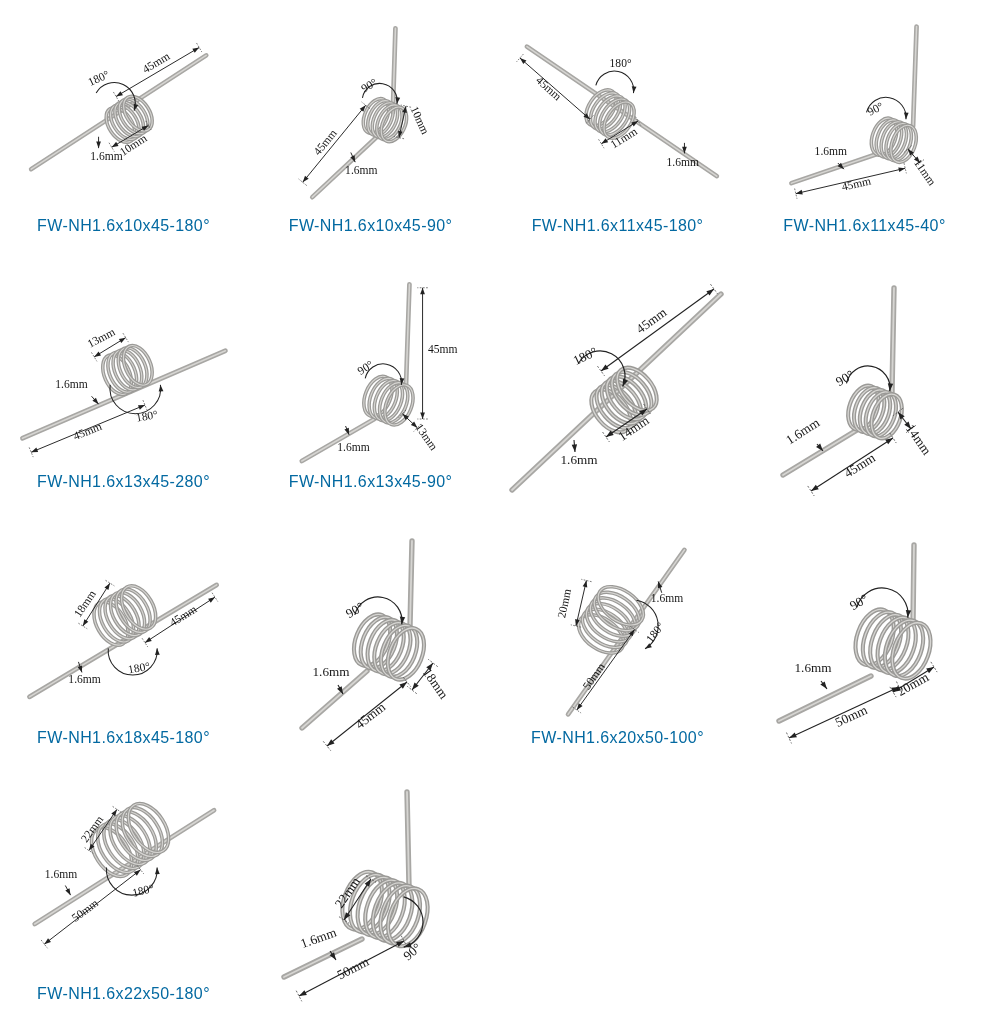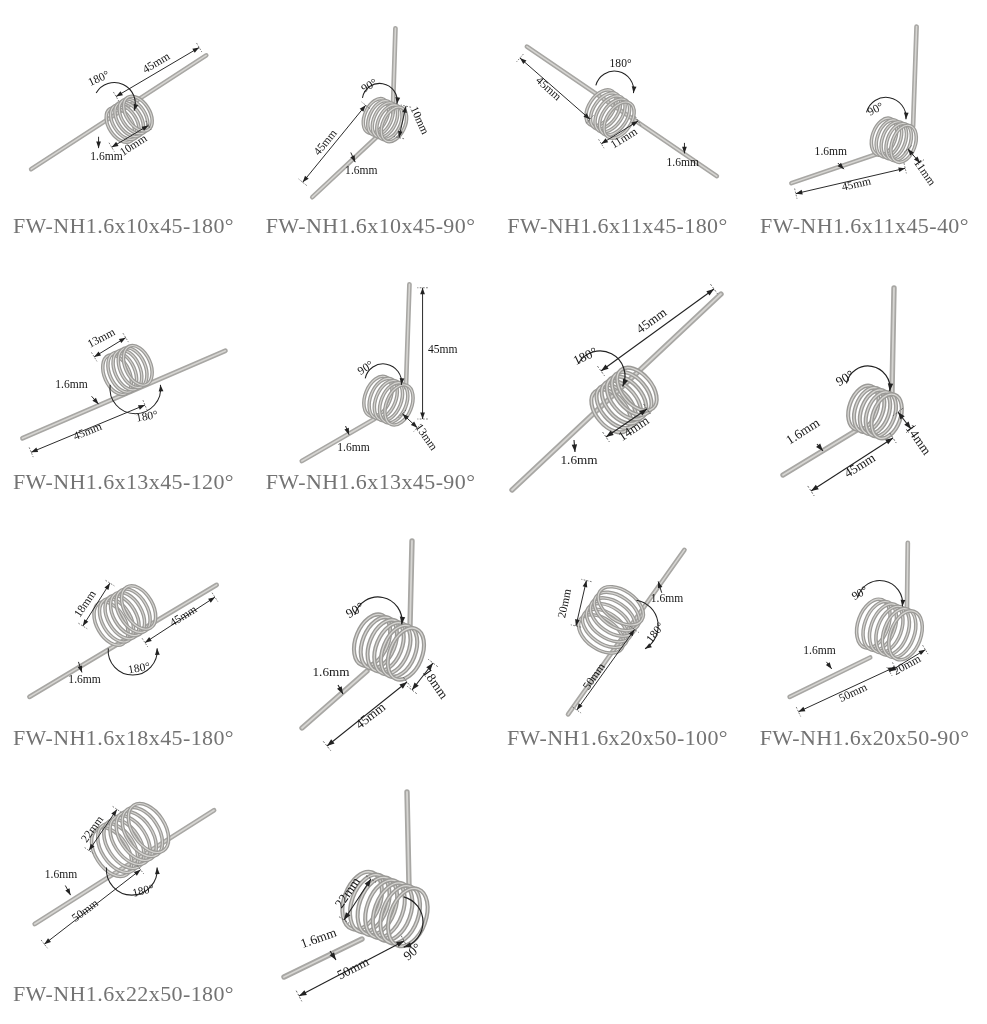--- a/index.html
+++ b/index.html
@@ -1,20 +1,20 @@
 <!DOCTYPE html>
 <html><head>
 <meta charset="utf-8">
 <style>
   html,body{margin:0;padding:0;background:#ffffff;}
   body{width:987px;height:1024px;overflow:hidden;font-family:"Liberation Serif",serif;}
   .grid{display:grid;grid-template-columns:repeat(4,247px);grid-auto-rows:256px;width:988px;}
   .cell{display:flex;flex-direction:column;align-items:center;justify-content:flex-start;}
   .cell svg{width:247px;height:224px;display:block;}
-  .code{font-family:Liberation Serif, serif;font-size:22px;color:#737373;letter-spacing:.4px;
+  .code{font-family:Liberation Sans, sans-serif;font-size:16px;color:#0369a1;letter-spacing:.4px;
         line-height:28px;white-space:nowrap;}
   .spring text{font-family:"Liberation Serif",serif;font-size:13.2px;fill:#161616;}
 </style>
 </head>
 <body>
 
 <div class="grid">
   <figure class="cell">
     <svg class="spring" viewBox="0 0 247 224">
         <g>
@@ -205,21 +205,21 @@
           <line x1="15.698362030300864" y1="200.45901970257614" x2="20.301637969699136" y2="211.54098029742386" stroke="#444" stroke-width="0.8" stroke-dasharray="2 1.6"></line>
           <line x1="145.69836203030087" y1="146.45901970257614" x2="150.30163796969913" y2="157.54098029742386" stroke="#444" stroke-width="0.8" stroke-dasharray="2 1.6"></line>
           <path d="M 108.28222600649445 128.9639800721581 A 29 29 0 1 0 165.71777399350555 128.9639800721581" fill="none" stroke="#222" stroke-width="1.2"></path>
           <polygon points="165.71777399350555 128.9639800721581 163.7490474018158 136.68823509171656 169.12418687299856 136.17066802810737" fill="#222"></polygon>
           <text x="100" y="79" text-anchor="middle" transform="rotate(-28 100 79)">13mm</text>
           <text x="64" y="132" text-anchor="middle" transform="rotate(0 64 132)">1.6mm</text>
           <text x="84" y="186" text-anchor="middle" transform="rotate(-22 84 186)">45mm</text>
           <text x="151" y="169" text-anchor="middle" transform="rotate(-10 151 169)">180°</text>
         </g>
       </svg>
-    <figcaption class="code">FW-NH1.6x13x45-120°</figcaption>
+    <figcaption class="code">FW-NH1.6x13x45-280°</figcaption>
   </figure>
   <figure class="cell">
     <svg class="spring" viewBox="0 0 247 224">
         <g>
           <line x1="168" y1="14" x2="164" y2="132" stroke="#a8a7a4" stroke-width="5.4" stroke-linecap="round"></line>
           <line x1="168" y1="14" x2="164" y2="132" stroke="#d6d5d2" stroke-width="1.8" stroke-linecap="round"></line>
           <line x1="128" y1="168" x2="45" y2="216" stroke="#a8a7a4" stroke-width="5.4" stroke-linecap="round"></line>
           <line x1="128" y1="168" x2="45" y2="216" stroke="#d6d5d2" stroke-width="1.8" stroke-linecap="round"></line>
           <ellipse cx="131.98369724481444" cy="142.1450985493298" rx="14.399999999999999" ry="24" transform="rotate(22 131.98369724481444 142.1450985493298)" fill="none" stroke="#9b9a97" stroke-width="4.1"></ellipse>
           <ellipse cx="131.98369724481444" cy="142.1450985493298" rx="14.399999999999999" ry="24" transform="rotate(22 131.98369724481444 142.1450985493298)" fill="none" stroke="#d6d5d2" stroke-width="1.3"></ellipse>
@@ -493,21 +493,20 @@
           <polygon points="152 164 159.80911136396983 162.40069399265897 156.99783127294072 157.79019464337117" fill="#222"></polygon>
           <polygon points="193 139 185.19088863603017 140.59930600734103 188.00216872705928 145.20980535662883" fill="#222"></polygon>
           <line x1="148.87635545441208" y1="158.8772229452358" x2="155.12364454558792" y2="169.1227770547642" stroke="#444" stroke-width="0.8" stroke-dasharray="2 1.6"></line>
           <line x1="189.87635545441208" y1="133.8772229452358" x2="196.12364454558792" y2="144.1227770547642" stroke="#444" stroke-width="0.8" stroke-dasharray="2 1.6"></line>
           <text x="120" y="78" text-anchor="middle" transform="rotate(-30 120 78)">90°</text>
           <text x="72" y="144" text-anchor="middle" transform="rotate(0 72 144)">1.6mm</text>
           <text x="112" y="192" text-anchor="middle" transform="rotate(-25 112 192)">50mm</text>
           <text x="174" y="160" text-anchor="middle" transform="rotate(-29 174 160)">20mm</text>
         </g>
       </svg>
-    <figcaption class="code">FW-NH1.6x20x50-90°</figcaption>
   </figure>
   <figure class="cell">
     <svg class="spring" viewBox="0 0 247 224">
         <g>
           <line x1="22" y1="160" x2="227" y2="30" stroke="#a8a7a4" stroke-width="5.4" stroke-linecap="round"></line>
           <line x1="22" y1="160" x2="227" y2="30" stroke="#d6d5d2" stroke-width="1.8" stroke-linecap="round"></line>
           <ellipse cx="109.9409820388904" cy="77.67588616922733" rx="18.599999999999998" ry="31" transform="rotate(-33 109.9409820388904 77.67588616922733)" fill="none" stroke="#9b9a97" stroke-width="4.1"></ellipse>
           <ellipse cx="109.9409820388904" cy="77.67588616922733" rx="18.599999999999998" ry="31" transform="rotate(-33 109.9409820388904 77.67588616922733)" fill="none" stroke="#d6d5d2" stroke-width="1.3"></ellipse>
           <ellipse cx="116.96065469259361" cy="73.11725744615156" rx="18.599999999999998" ry="31" transform="rotate(-33 116.96065469259361 73.11725744615156)" fill="none" stroke="#9b9a97" stroke-width="4.1"></ellipse>
           <ellipse cx="116.96065469259361" cy="73.11725744615156" rx="18.599999999999998" ry="31" transform="rotate(-33 116.96065469259361 73.11725744615156)" fill="none" stroke="#d6d5d2" stroke-width="1.3"></ellipse>

